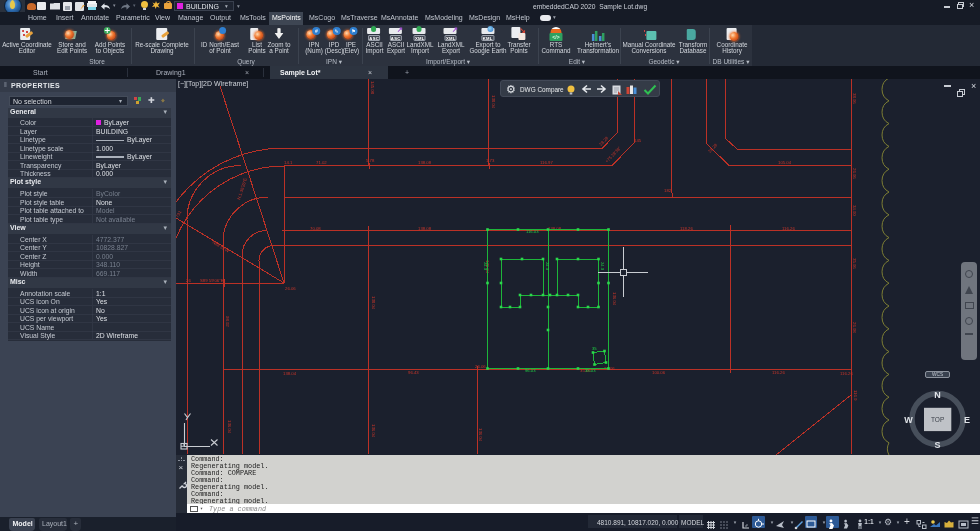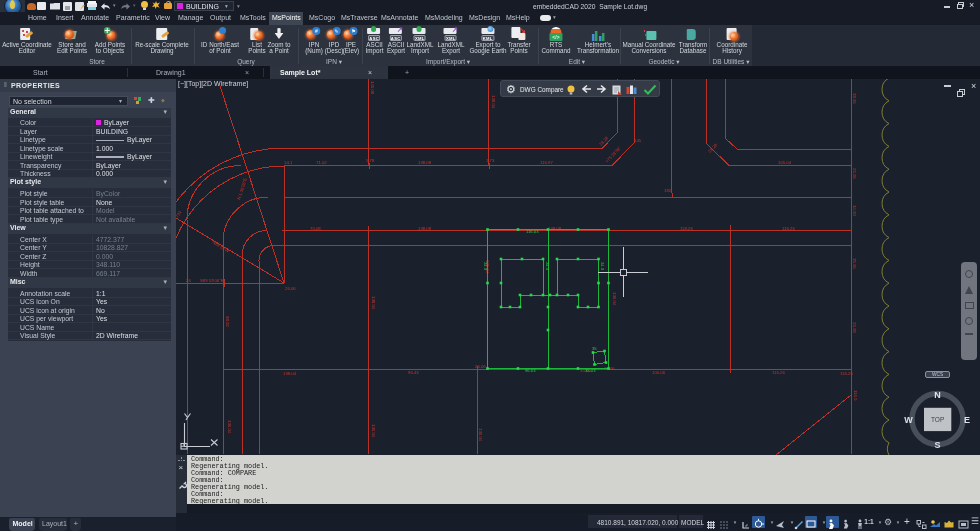--- a/index.html
+++ b/index.html
@@ -695,20 +695,25 @@
   </div>
   <div id="cmdwin">
     <div id="cmdstrip">
    <div class="abs" style="left:2px;top:2px;width:7px;height:5px;background:radial-gradient(circle .7px at 1px 1px,#8a909b 95%,transparent),radial-gradient(circle .7px at 3.5px 1px,#8a909b 95%,transparent),radial-gradient(circle .7px at 6px 1px,#8a909b 95%,transparent),radial-gradient(circle .7px at 1px 3.5px,#8a909b 95%,transparent),radial-gradient(circle .7px at 3.5px 3.5px,#8a909b 95%,transparent),radial-gradient(circle .7px at 6px 3.5px,#8a909b 95%,transparent);"></div>
    <div class="abs" style="left:2.5px;top:8px;font-size:8px;color:#cfd3da;">×</div>
    <svg class="abs" style="left:1.5px;top:26px;" width="9" height="9" viewBox="0 0 9 9">
           <path d="M1.5 7.5 L4.5 4.5 M4.5 4.5 a2 2 0 1 0 2-2 l1.5-1.5" stroke="#cfd3da" stroke-width="1.3" fill="none"></path>
         </svg>
  </div>
     <div id="cmdtext">Command:<br>Regenerating model.<br>Command: COMPARE<br>Command:<br>Regenerating model.<br>Command:<br>Regenerating model.</div>
+    <div id="cmdinput">
+        <span style="position:absolute;left:3px;top:1.5px;width:8px;height:6px;border:1px solid #555;font-style:normal;"></span>
+        <span style="position:absolute;left:13px;top:1px;font-style:normal;color:#555;font-size:5px;">▾</span>
+        <span style="position:absolute;left:22px;top:1px;">Type a command</span>
+      </div>
   </div>
   <div id="statusbar">
     <div class="abs" style="left:588px;top:2px;width:89px;height:13px;background:#232936;"></div>
       <div class="abs" style="left:679px;top:2px;width:24px;height:13px;background:#232936;"></div>
     <div class="abs" style="left:597px;top:5.5px;font-size:6.5px;color:#d3d6dc;">4810.891, 10817.020, 0.000</div>
     <div class="abs" style="left:681px;top:5.5px;font-size:6.5px;color:#d3d6dc;">MODEL</div>
     <div class="sic" style="left:705px;"><svg width="10" height="10" viewBox="0 0 10 10">
           <g stroke="#cfd3da" stroke-width="1">
             <path d="M2.5 1v8M5 1v8M7.5 1v8M1 2.5h8M1 5h8M1 7.5h8"></path>
           </g>

